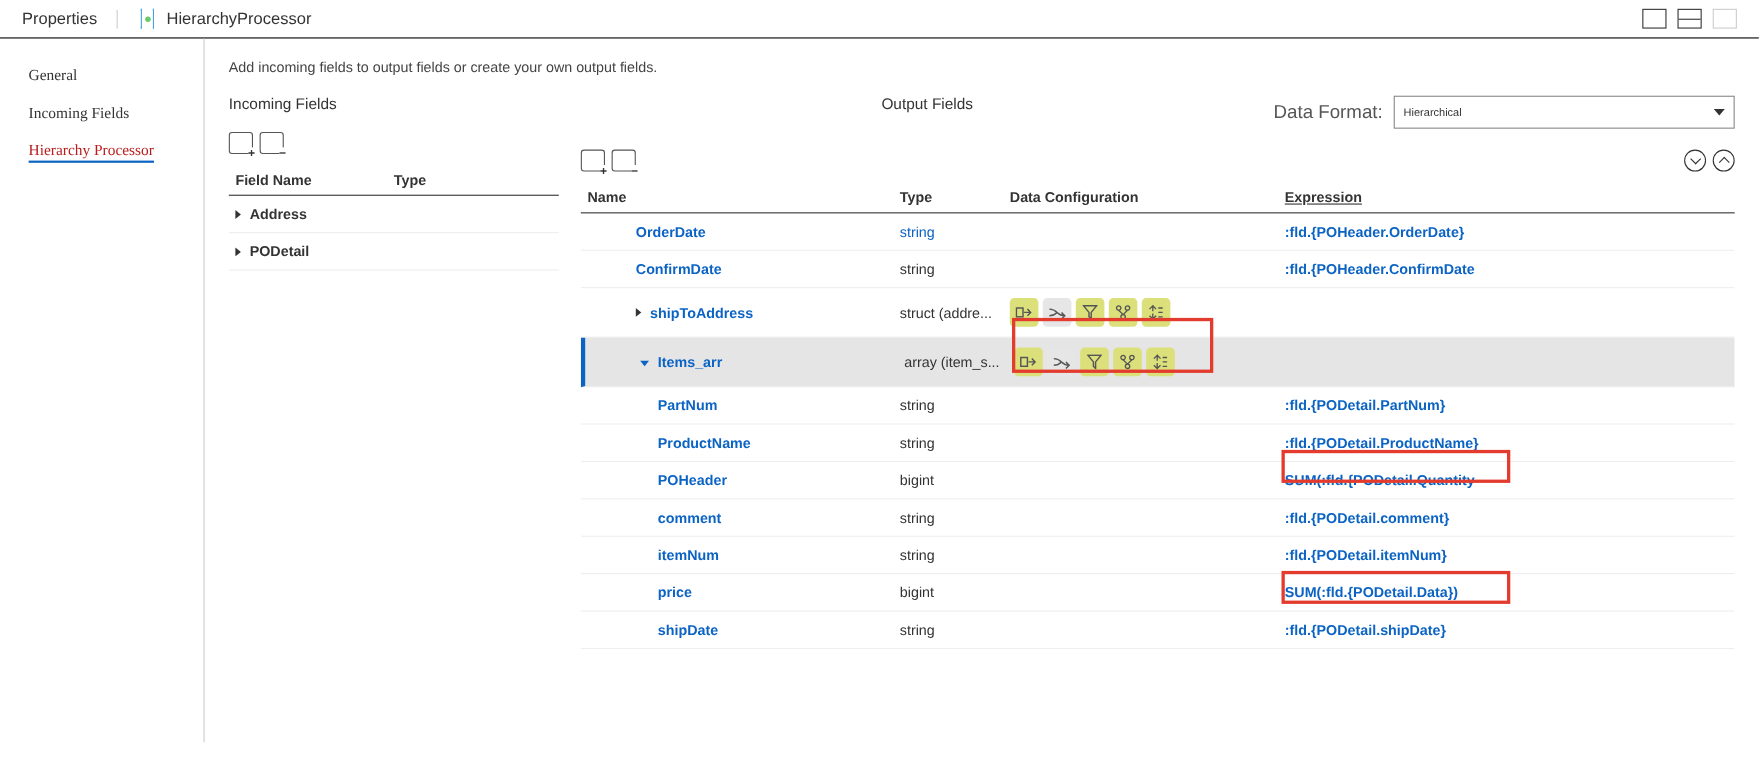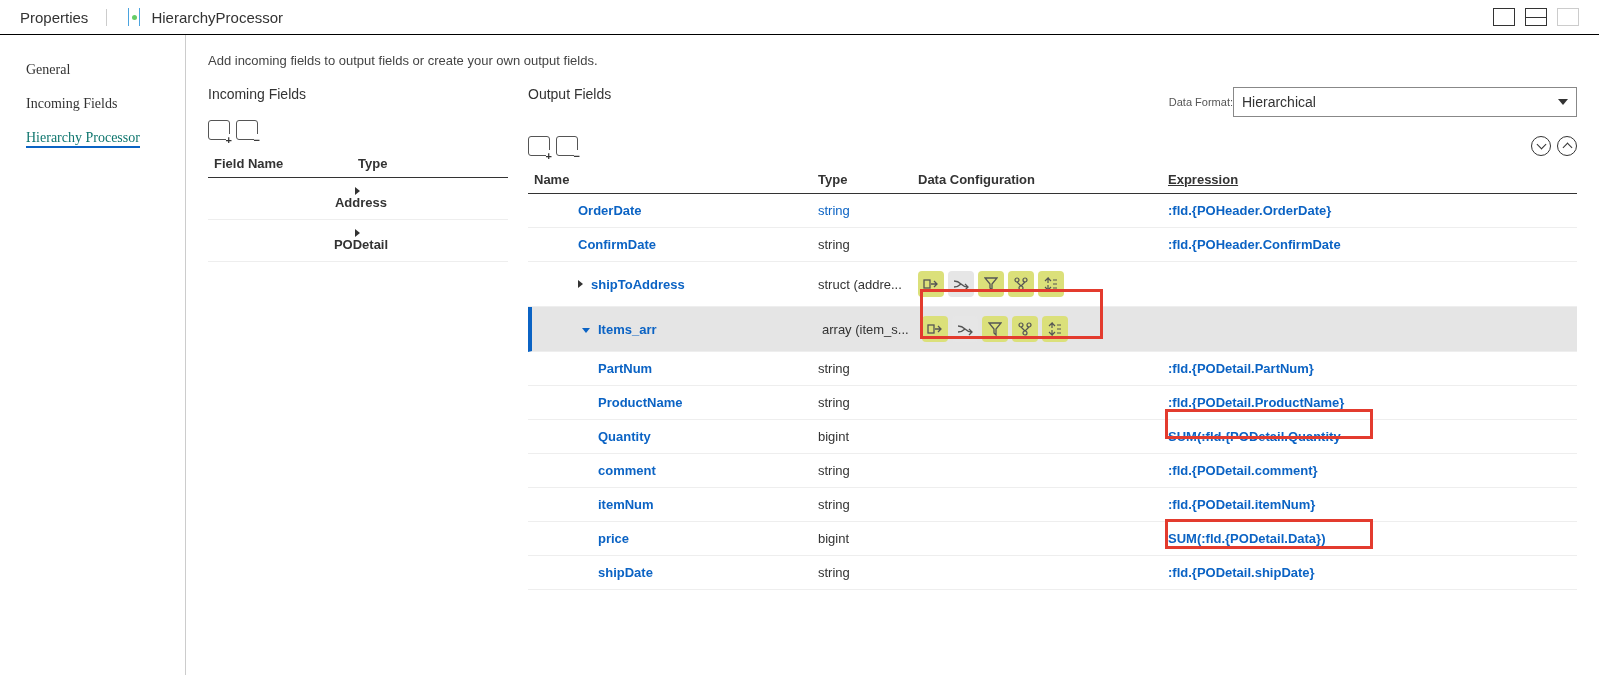--- a/index.html
+++ b/index.html
@@ -20,34 +20,34 @@
 .header-spacer { flex:1; }
 .header-icons { display:flex; gap:10px; }
 .sq { width:22px; height:18px; border:1.5px solid #333; background:#fff; position:relative; }
 .sq.split::after { content:""; position:absolute; left:0; right:0; top:50%; border-top:1.5px solid #333;}
 .sq.gray { border-color:#ccc; }
 
 .main { display:flex; }
 
 .left-tabs { width:186px; padding:18px 0 0 26px; border-right: 1px solid #ccc; height:640px;}
 .left-tabs div { padding:9px 0; font-size:14px; cursor:pointer;font-family:Liberation Serif, serif; }
-.left-tabs .active { color:#0f766e; border-bottom:2px solid #0b63c4; display:inline-block; }
+.left-tabs .active { color:#b91c1c; border-bottom:2px solid #0b63c4; display:inline-block; }
 
 .content { flex:1; padding:18px 22px 0 22px; position:relative;}
 .intro { font-size:13px; color:#444; margin-bottom:18px;}
 
 .twocol { display:flex; gap:20px; }
 .inc-col { width:300px; }
 .out-col { flex:1; }
 .col-title { font-size:14px; margin-bottom:8px; }
 
 .out-header-row { display:flex; align-items:center; margin-bottom:8px; }
-.out-header-row .col-title { flex:1; margin-bottom:16px;}
-.df-label { font-size:11px; color:#555; margin-right:0;}
-.df-select { width:344px; height:30px; border:1px solid #888; padding:0 8px; font-size:14px; position:relative; display:flex; align-items:center; justify-content:space-between; background:#fff;}
+.out-header-row .col-title { flex:1; margin-bottom:16px;text-align:center;}
+.df-label { font-size:17px; color:#555; margin-right:10px;}
+.df-select { width:310px; height:30px; border:1px solid #888; padding:0 8px; font-size:10px; position:relative; display:flex; align-items:center; justify-content:space-between; background:#fff;}
 .df-select .tri { width:0; height:0; border-left:5px solid transparent; border-right:5px solid transparent; border-top:6px solid #333;}
 
 .toolbar { display:flex; align-items:center; padding:10px 0; }
 .tb-ico { width:22px; height:20px; border:1.5px solid #555; border-radius:3px; position:relative; margin-right:6px; cursor:pointer;}
 .tb-ico.plus::after { content:"+"; position:absolute; right:-3px; bottom:-7px; font-size:11px; font-weight:bold; background:#fff;}
 .tb-ico.minus::after { content:"−"; position:absolute; right:-3px; bottom:-7px; font-size:11px; font-weight:bold; background:#fff;}
 .toolbar .right { margin-left:auto; display:flex; gap:6px;}
 .circ { width:20px; height:20px; border:1.5px solid #333; border-radius:50%; display:flex; align-items:center; justify-content:center;}
 .circ .chev { width:7px; height:7px; border-right:1.5px solid #333; border-bottom:1.5px solid #333; transform:rotate(45deg); margin-top:-3px;}
 .circ .chev.up { transform:rotate(-135deg); margin-top:3px;}
@@ -55,21 +55,21 @@
 .table { width:100%; }
 .thead { display:flex; border-bottom:1.5px solid #333; padding:6px 0; font-weight:600;}
 .thead.inc .c1 { width:150px; padding-left:6px;}
 .thead.inc .c2 { flex:1;}
 .thead.out .c1 { width:290px; padding-left:6px;}
 .thead.out .c2 { width:100px;}
 .thead.out .c3 { width:250px;}
 .thead.out .c4 { flex:1;text-decoration:underline;}
 
 .row { display:flex; align-items:center; padding:9px 0; border-bottom:1px solid #eee; font-size:13px;}
-.inc .row .c1 { width:300px; padding-left:6px; display:flex; align-items:center;flex-direction:column;}
+.inc .row .c1 { width:300px; padding-left:6px; display:flex; align-items:center;}
 .caret { width:0; height:0; border-top:4px solid transparent; border-bottom:4px solid transparent; border-left:5px solid #333; margin-right:8px;}
 .caret.down { border-left:4px solid transparent; border-right:4px solid transparent; border-top:5px solid #0b63c4; border-bottom:none; margin-top:2px;}
 
 .out-body { position:relative; max-height:420px; overflow:hidden;}
 .out .row .c1 { width:290px; padding-left:6px; display:flex; align-items:center;}
 .out .row .c2 { width:100px;}
 .out .row .c3 { width:250px; display:flex; align-items:center; gap:4px;}
 .out .row .c4 { flex:1;}
 .link { color:#0b63c4;font-weight:bold; }
 .out .row.selected { background:#e5e5e5; border-left:4px solid #0b63c4; }
@@ -287,21 +287,21 @@
               <div class="row">
     <div class="c1 indent2">
                   <span class="link">ProductName</span>
                 </div>
     <div class="c2">string</div>
     <div class="c3"></div>
     <div class="c4"><span class="link">:fld.{PODetail.ProductName}</span></div>
               </div>
               <div class="row">
     <div class="c1 indent2">
-                  <span class="link">Quantity</span>
+                  <span class="link">POHeader</span>
                 </div>
     <div class="c2">bigint</div>
     <div class="c3"></div>
     <div class="c4"><span class="link">SUM(:fld.{PODetail.Quantity</span></div>
               </div>
               <div class="row">
     <div class="c1 indent2">
                   <span class="link">comment</span>
                 </div>
     <div class="c2">string</div>

